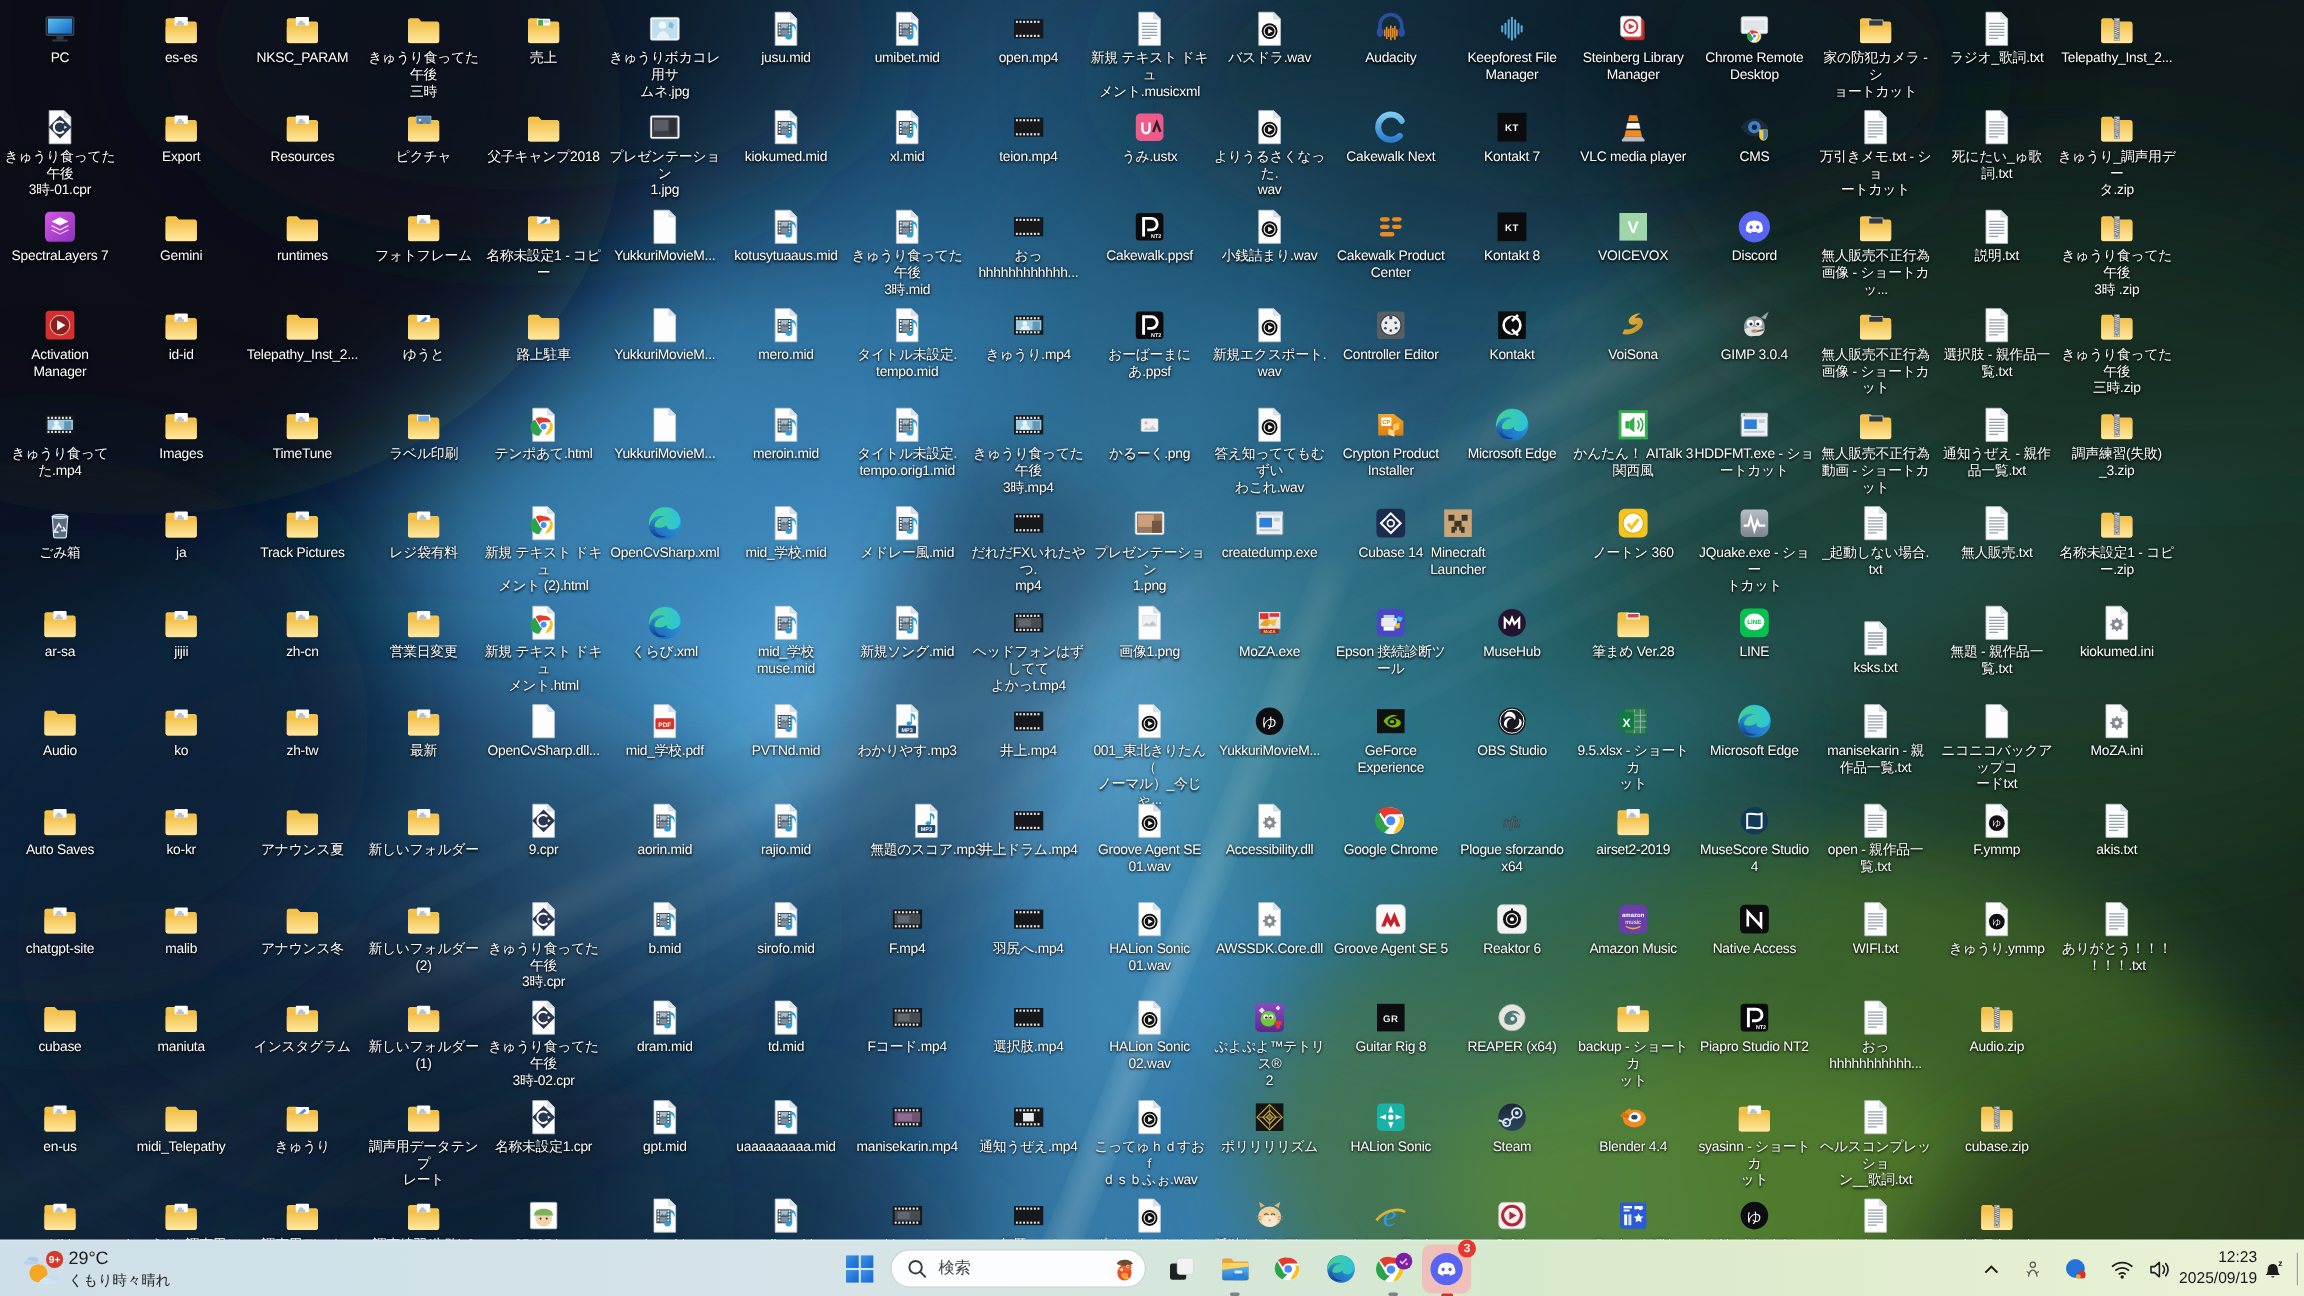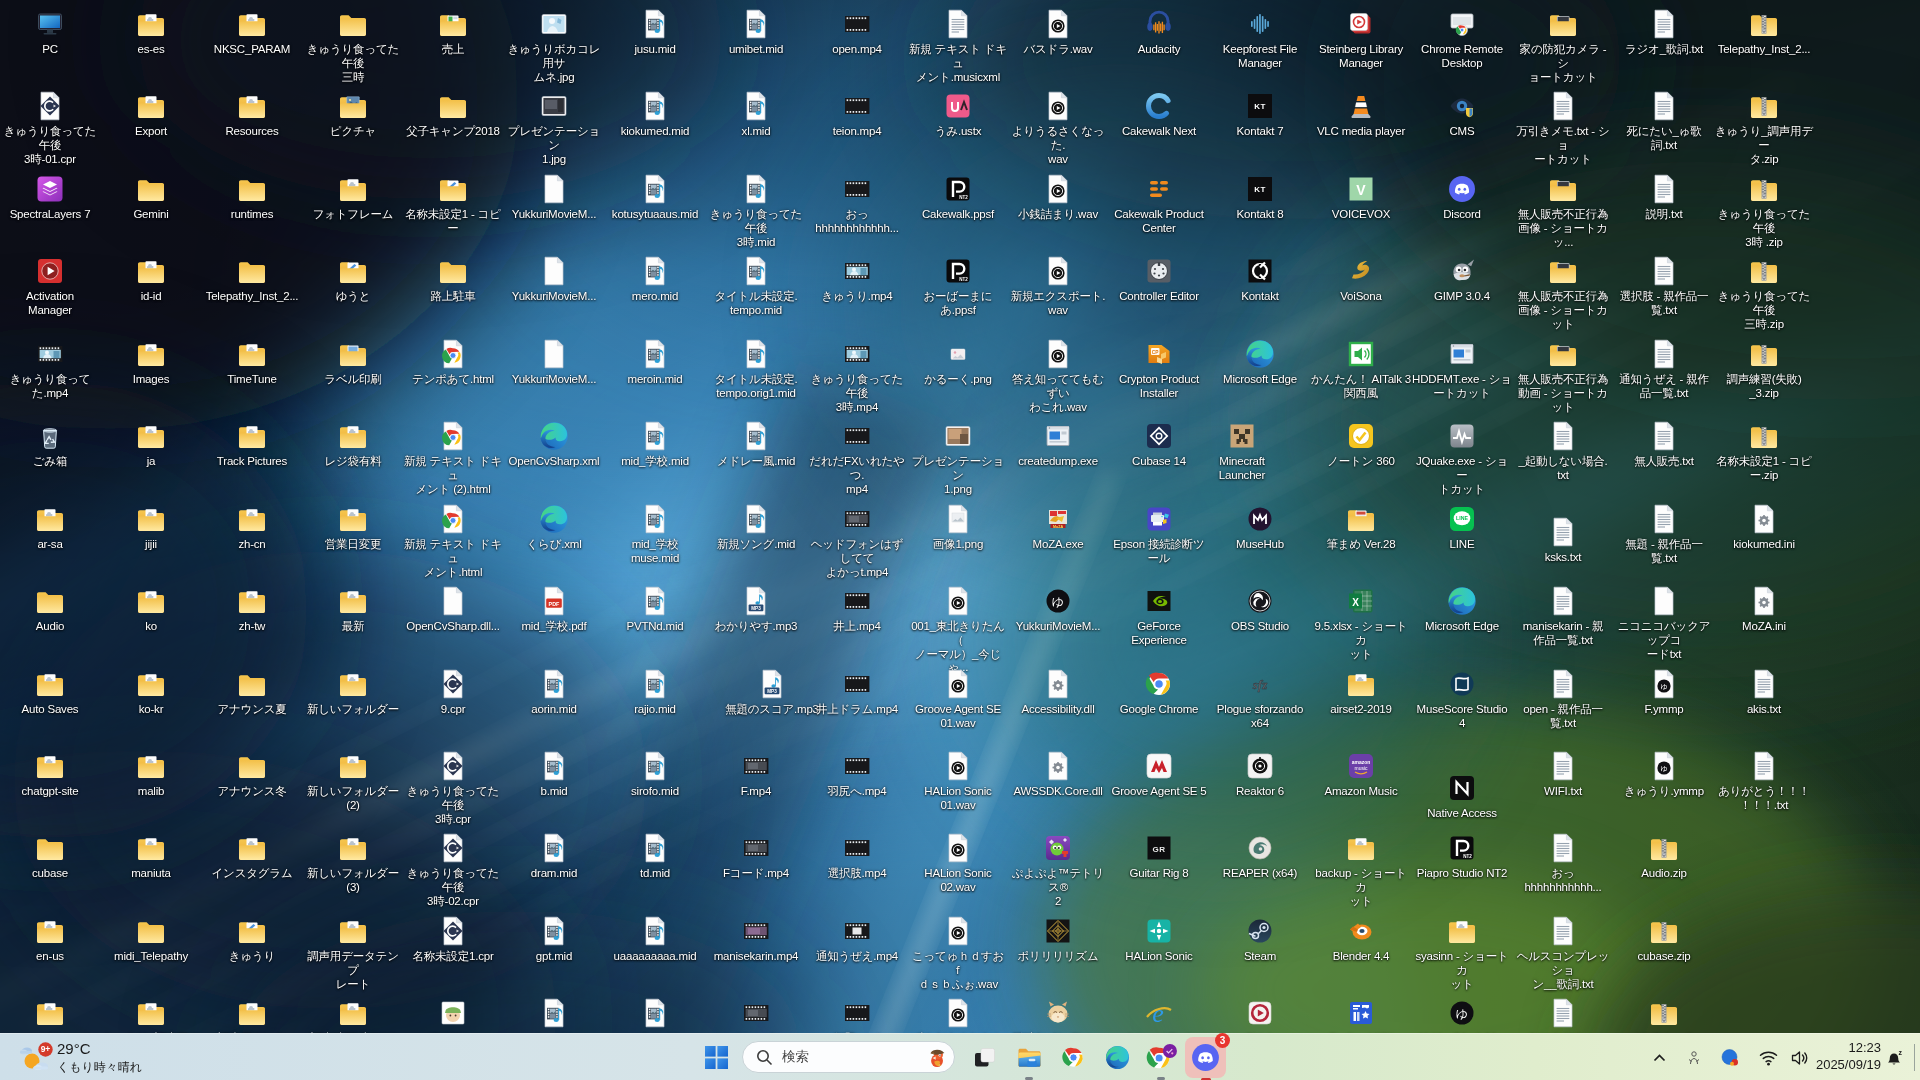--- a/index.html
+++ b/index.html
@@ -1482,21 +1482,21 @@
     <div class="lb">createdump.exe</div>
   </div>
 <div class="cell" style="left:1109px;top:420px">
     <svg class="ci" viewBox="0 0 32 32">
       <rect x="4" y="4" width="24" height="24" rx="4" fill="#1c2c4e"></rect>
       <rect x="10.2" y="10.2" width="11.6" height="11.6" transform="rotate(45 16 16)" fill="none" stroke="#fff" stroke-width="1.7"></rect>
       <circle cx="16" cy="16" r="2.8" fill="none" stroke="#fff" stroke-width="1.4"></circle>
     </svg>
     <div class="lb">Cubase 14</div>
   </div>
-<div class="cell" style="left:1192px;top:420px">
+<div class="cell" style="left:1165px;top:420px">
     <svg class="ci" viewBox="0 0 32 32">
       <rect x="4.5" y="4.5" width="23" height="23" fill="#c9a578"></rect>
       <g fill="#3e3527">
         <rect x="8" y="9" width="5" height="5"></rect>
         <rect x="19" y="9" width="5" height="5"></rect>
         <rect x="13" y="14" width="6" height="5"></rect>
         <rect x="10.5" y="19" width="3" height="5"></rect>
         <rect x="18.5" y="19" width="3" height="5"></rect>
         <rect x="13" y="19" width="2" height="3"></rect>
         <rect x="17" y="19" width="2" height="3"></rect>
@@ -2435,21 +2435,21 @@
   </div>
 <div class="cell" style="left:1311px;top:750px">
     <svg class="ci" viewBox="0 0 32 32">
       <rect x="4" y="4" width="24" height="24" rx="5" fill="#6b3fa8"></rect>
       <text x="16" y="14" font-family="Liberation Sans" font-size="5" font-weight="bold" fill="#fff" text-anchor="middle">amazon</text>
       <text x="16" y="20" font-family="Liberation Sans" font-size="5" fill="#fff" text-anchor="middle">music</text>
       <path d="M10 22c4 2.5 8 2.5 12 0" fill="none" stroke="#f0a830" stroke-width="1.3"></path>
     </svg>
     <div class="lb">Amazon Music</div>
   </div>
-<div class="cell" style="left:1412px;top:772px">
+<div class="cell" style="left:1412px;top:750px">
     <svg class="ci" viewBox="0 0 32 32">
       <rect x="4" y="4" width="24" height="24" rx="4" fill="#0c0c0e"></rect>
       <path d="M10.5 22V10l11 12V10" fill="none" stroke="#fff" stroke-width="2.2"></path>
     </svg>
     <div class="lb">Native Access</div>
   </div>
 <div class="cell" style="left:1513px;top:750px">
     <svg class="ci" viewBox="0 0 32 32">
       <path d="M7 2.2h12.4l5.6 5.6v22H7z" fill="#fdfdfd" stroke="#c2c9d2" stroke-width="0.7"></path>
       <path d="M19.4 2.2l5.6 5.6h-5.6z" fill="#dde3e9" stroke="#c2c9d2" stroke-width="0.5"></path>
@@ -2513,21 +2513,21 @@
     </svg>
     <div class="lb">インスタグラム</div>
   </div>
 <div class="cell" style="left:303px;top:832px">
     <svg class="ci" viewBox="0 0 32 32">
       <path d="M3 9c0-1 .8-1.8 1.8-1.8h6.8l2.7 2.7h12.9c1 0 1.8.8 1.8 1.8v14.5c0 1-.8 1.8-1.8 1.8H4.8c-1 0-1.8-.8-1.8-1.8z" fill="url(#gft)"></path>
       <rect x="10.5" y="6.2" width="11" height="9.2" rx="0.8" fill="#fdfdfd"></rect>
       <path d="M13 11a2 2 0 0 1 4 0h1.3v2.2H12v-1.8z" fill="#b9c2cc"></path>
       <rect x="3" y="13.2" width="26" height="14.7" rx="1.8" fill="url(#gf)"></rect>
     </svg>
-    <div class="lb">新しいフォルダー (3)</div>
+    <div class="lb">新しいフォルダー (1)</div>
   </div>
 <div class="cell" style="left:403px;top:832px">
     <svg class="ci" viewBox="0 0 32 32">
       <path d="M7 2.2h12.4l5.6 5.6v22H7z" fill="#fdfdfd" stroke="#c2c9d2" stroke-width="0.7"></path>
       <path d="M19.4 2.2l5.6 5.6h-5.6z" fill="#dde3e9" stroke="#c2c9d2" stroke-width="0.5"></path>
       <path d="M16 6.5L25.5 16 16 25.5 6.5 16z" fill="#2a3550"></path>
       <path d="M19 12.6a4.8 4.8 0 1 0 .2 6.6" fill="none" stroke="#fff" stroke-width="1.7"></path>
       <path d="M19.5 14.5l2.5 1.5-2.5 1.5z" fill="#e8e8e8"></path>
     </svg>
     <div class="lb">きゅうり食ってた午後<br>3時-02.cpr</div>

